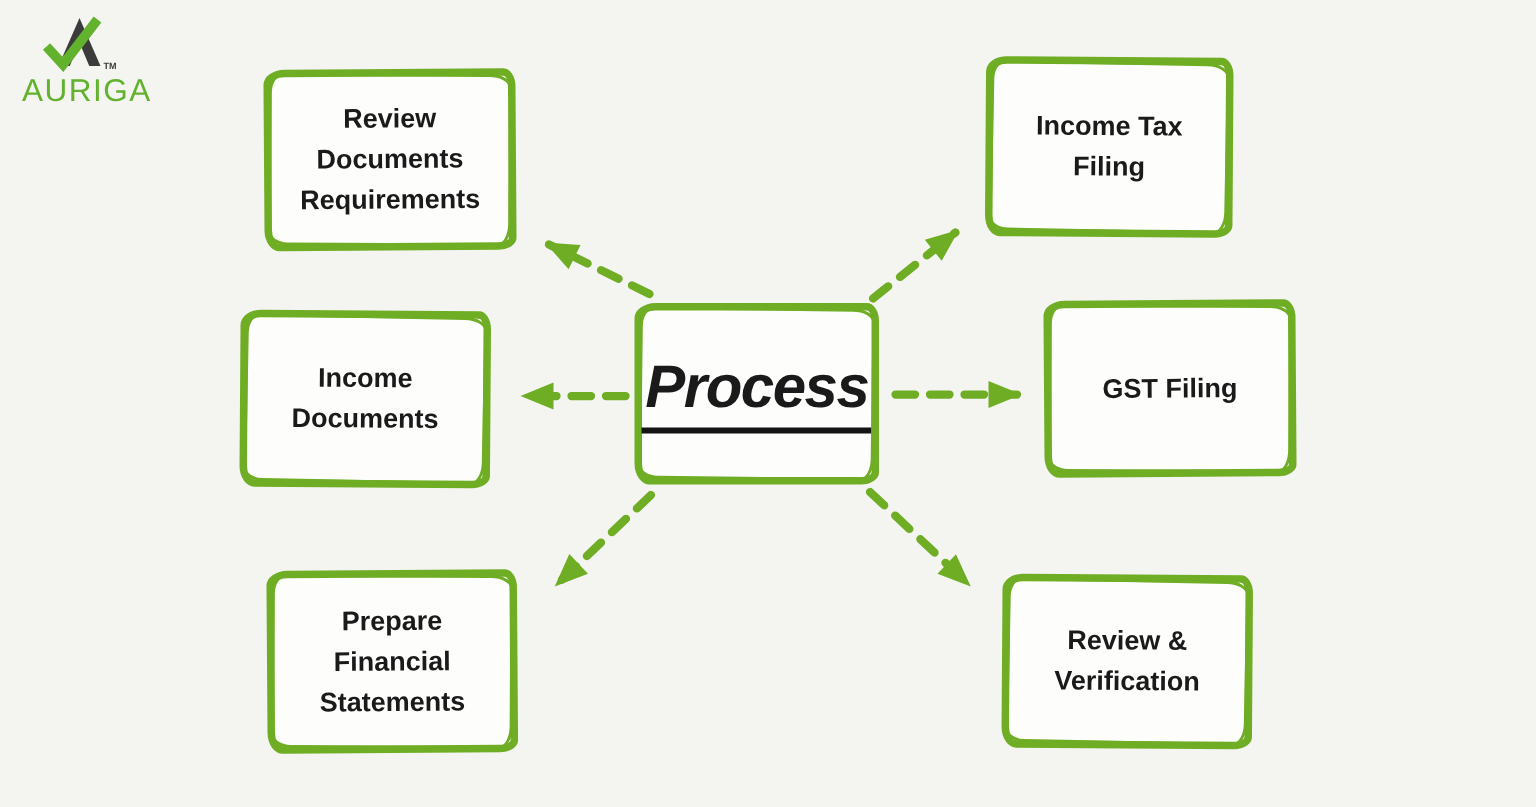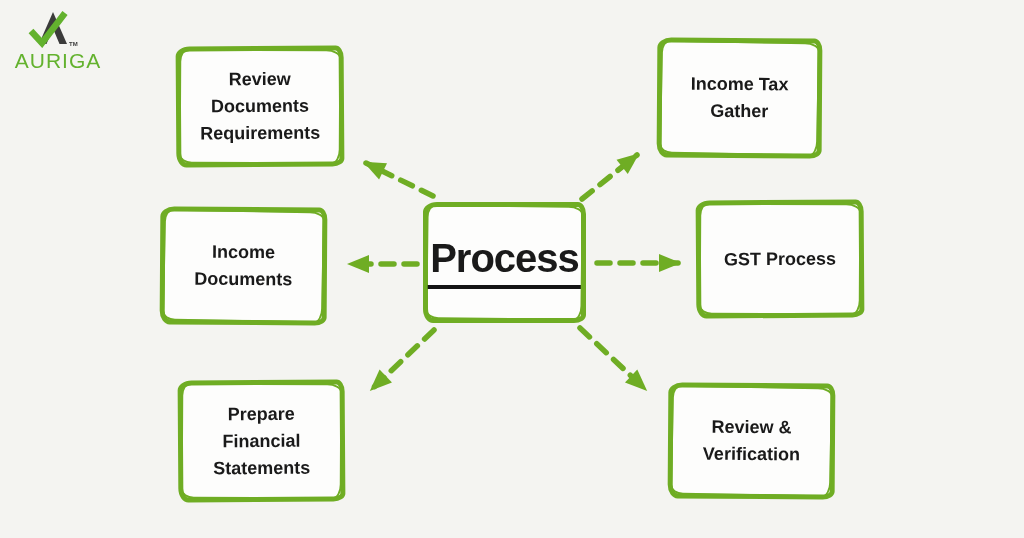--- a/index.html
+++ b/index.html
@@ -50,20 +50,21 @@
   .node-prepare-financial{left:178px;top:380px;width:167px;height:122px;}
   .node-income-tax{left:657px;top:38px;width:165px;height:120px;}
   .node-gst-filing{left:696px;top:200px;width:168px;height:118px;}
   .node-review-verification{left:668px;top:383px;width:167px;height:116px;}
 
   .node-center{left:423px;top:202px;width:163px;height:121px;padding:6px 4px;}
   .center-label{
     font-size:40px;font-weight:800;letter-spacing:-1px;line-height:1.1;
     border-bottom:4px solid #141414;padding:0 3px 5px 3px;
     white-space:nowrap;
+    font-style:italic;
   }
 </style>
 </head>
 <body>
 
 <div class="canvas">
 
   <div class="logo">
     <svg class="logo-icon" width="66" height="42" viewBox="0 0 66 42">
       <path d="M14 38 L28 6 L42 38 L34.5 38 L28 22.5 L21.5 38 Z" fill="#3b3b3b"></path>
@@ -95,25 +96,25 @@
 
   <div class="node node-gather-documents r-b">
     <span>Income Documents</span>
   </div>
 
   <div class="node node-prepare-financial r-a">
     <span>Prepare Financial Statements</span>
   </div>
 
   <div class="node node-income-tax r-b">
-    <span>Income Tax Gather</span>
+    <span>Income Tax Filing</span>
   </div>
 
   <div class="node node-gst-filing r-a">
-    <span>GST Process</span>
+    <span>GST Filing</span>
   </div>
 
   <div class="node node-review-verification r-b">
     <span>Review &amp; Verification</span>
   </div>
 
   <div class="node node-center">
     <span class="center-label">Process</span>
   </div>
 

